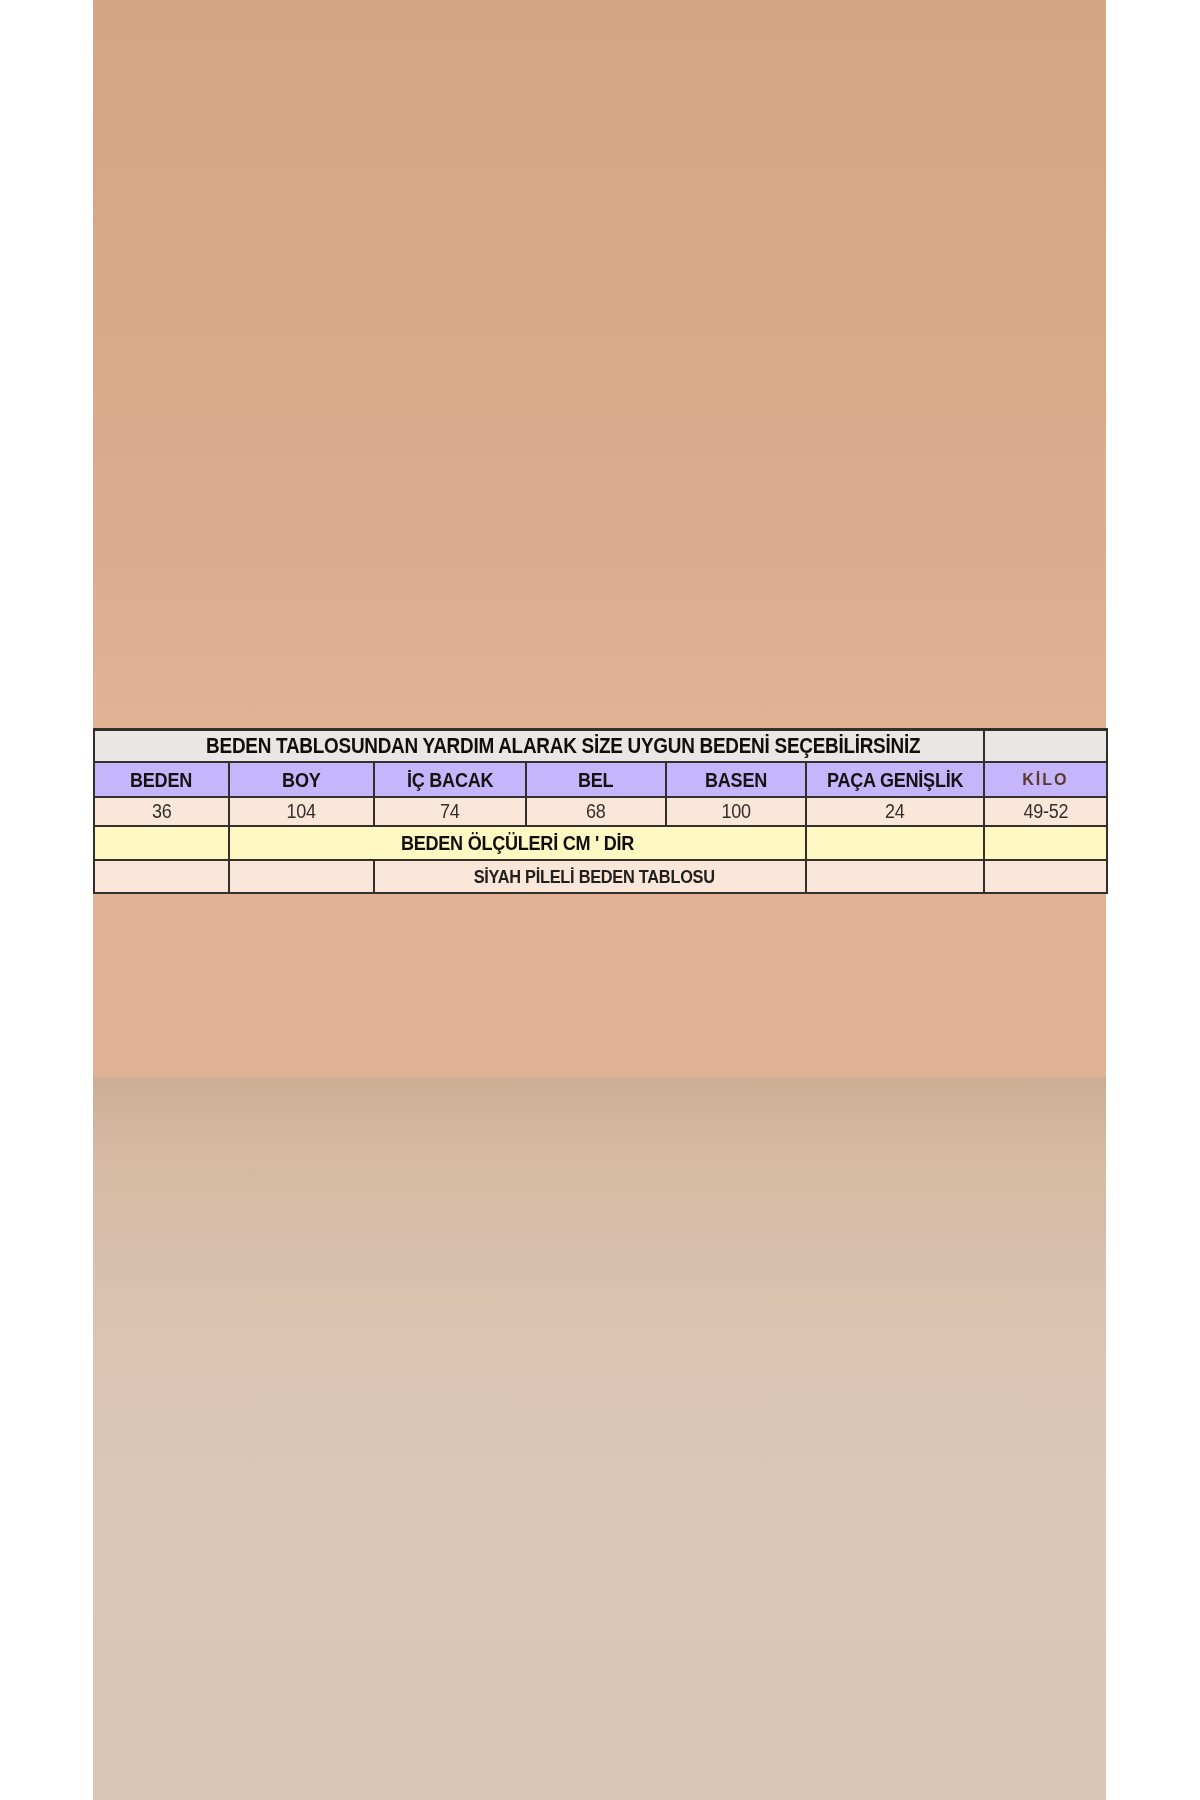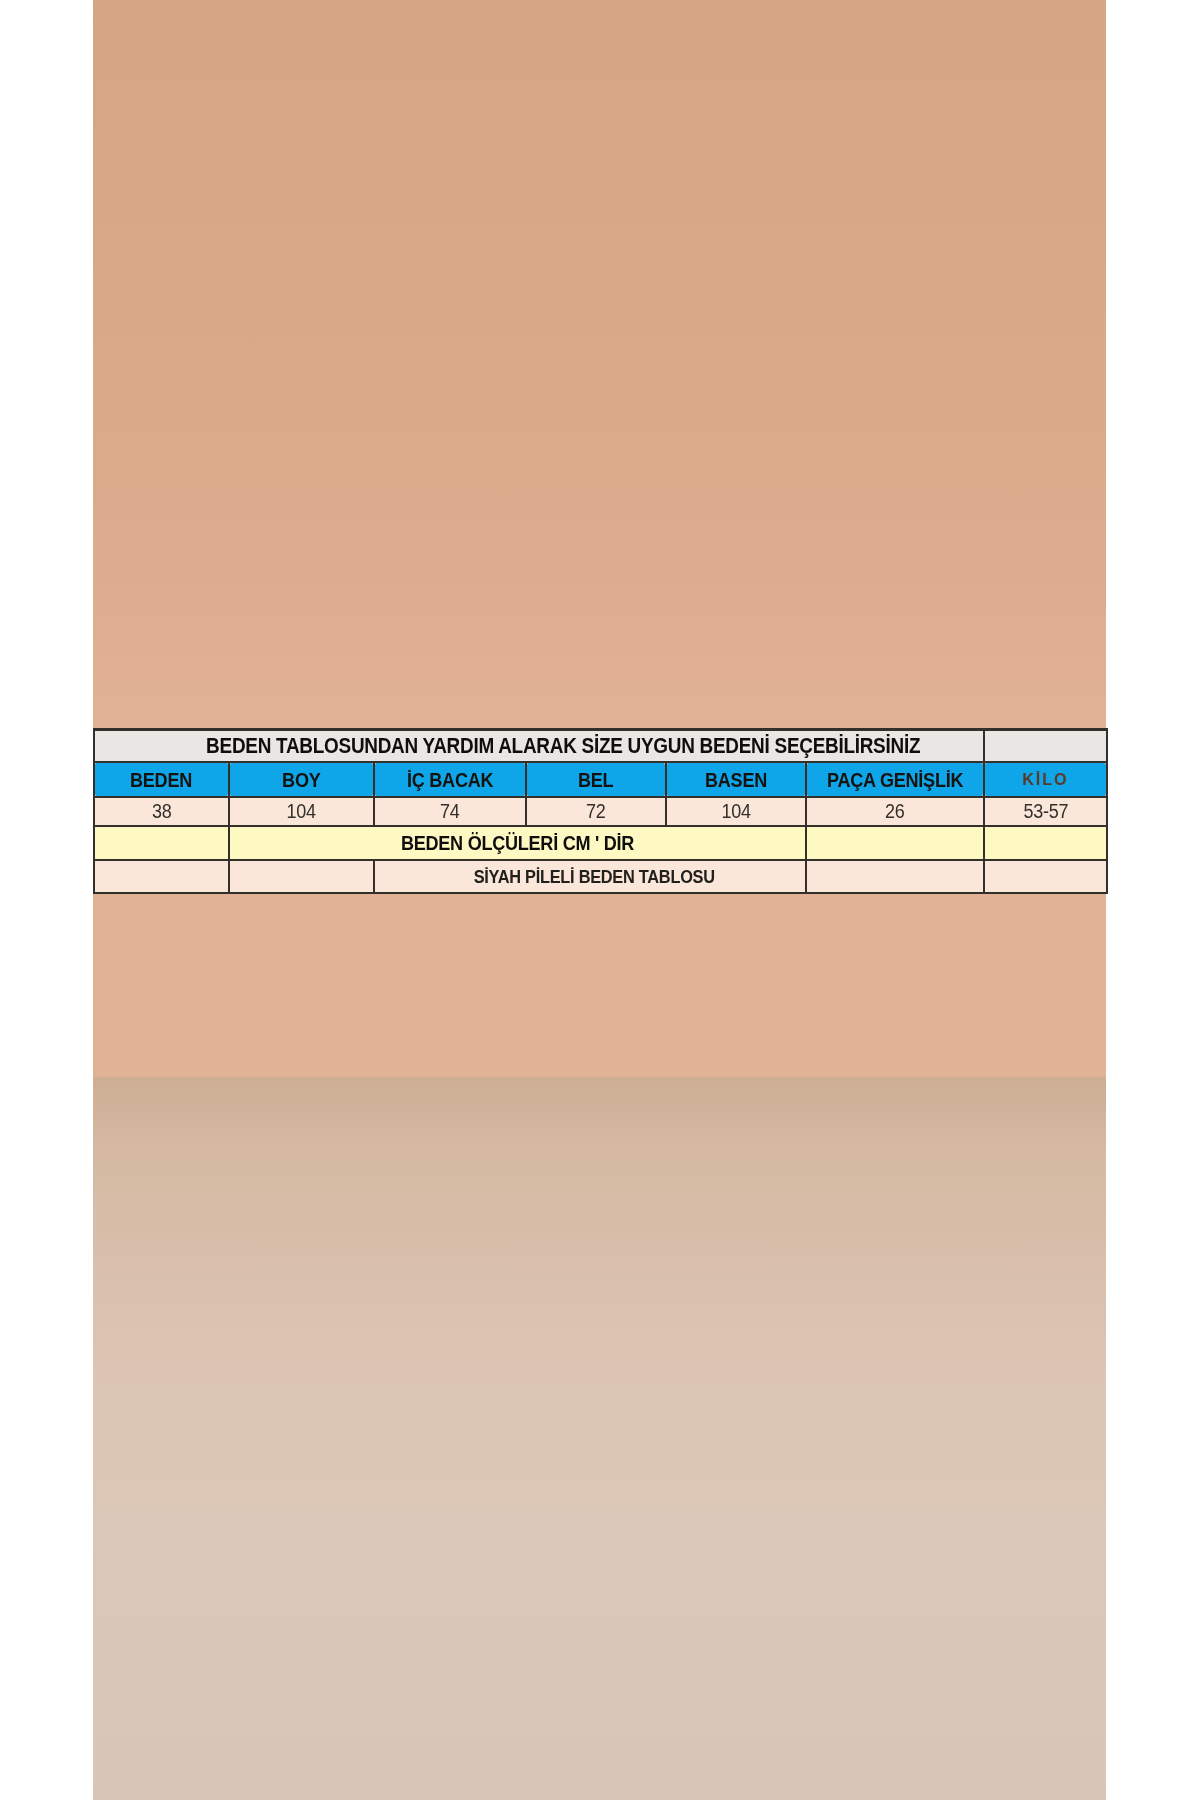--- a/index.html
+++ b/index.html
@@ -22,21 +22,21 @@
     border-collapse:collapse; table-layout:fixed;
     border-top:3px solid #33302c;
   }
   td, th {
     border:2px solid #33302c;
     padding:0; margin:0;
     text-align:center; vertical-align:middle;
     overflow:hidden; white-space:nowrap;
   }
   tr.r-title  td { height:30px; background:#e9e6e3;padding-left:48px; }
-  tr.r-head   th { height:33px; background:#0ea5e9;border-radius:6px; }
+  tr.r-head   th { height:33px; background:#c4b5fd; }
   tr.r-data   td { height:27px; background:#fbe7d9; }
   tr.r-unit   td { height:32px; background:#fef9c3; }
   tr.r-sub    td { height:31px; background:#fbe7d9;padding-left:8px; }
   tr.r-note1  td { height:34px; background:#fbe7d9; }
   tr.r-note2  td { height:32px; background:#fbe7d9; border-bottom:none; }
 
   .cond {
     display:inline-block;
     transform:scaleX(0.86);
     transform-origin:50% 50%;
@@ -82,27 +82,27 @@
     <th><span class="cond txt-head">BEDEN</span></th>
     <th><span class="cond txt-head">BOY</span></th>
     <th><span class="cond txt-head">İÇ BACAK</span></th>
     <th><span class="cond txt-head">BEL</span></th>
     <th><span class="cond txt-head">BASEN</span></th>
     <th><span class="cond txt-head">PAÇA GENİŞLİK</span></th>
     <th><span class="txt-kilo">KİLO</span></th>
   </tr>
 
   <tr class="r-data">
-    <td><span class="cond txt-data">38</span></td>
+    <td><span class="cond txt-data">36</span></td>
     <td><span class="cond txt-data">104</span></td>
     <td><span class="cond txt-data">74</span></td>
-    <td><span class="cond txt-data">72</span></td>
-    <td><span class="cond txt-data">104</span></td>
-    <td><span class="cond txt-data">26</span></td>
-    <td><span class="cond txt-data">53-57</span></td>
+    <td><span class="cond txt-data">68</span></td>
+    <td><span class="cond txt-data">100</span></td>
+    <td><span class="cond txt-data">24</span></td>
+    <td><span class="cond txt-data">49-52</span></td>
   </tr>
 
   <tr class="r-unit">
     <td></td>
     <td colspan="4">
       <span class="cond txt-unit">BEDEN ÖLÇÜLERİ CM ' DİR</span>
     </td>
     <td></td>
     <td></td>
   </tr>

